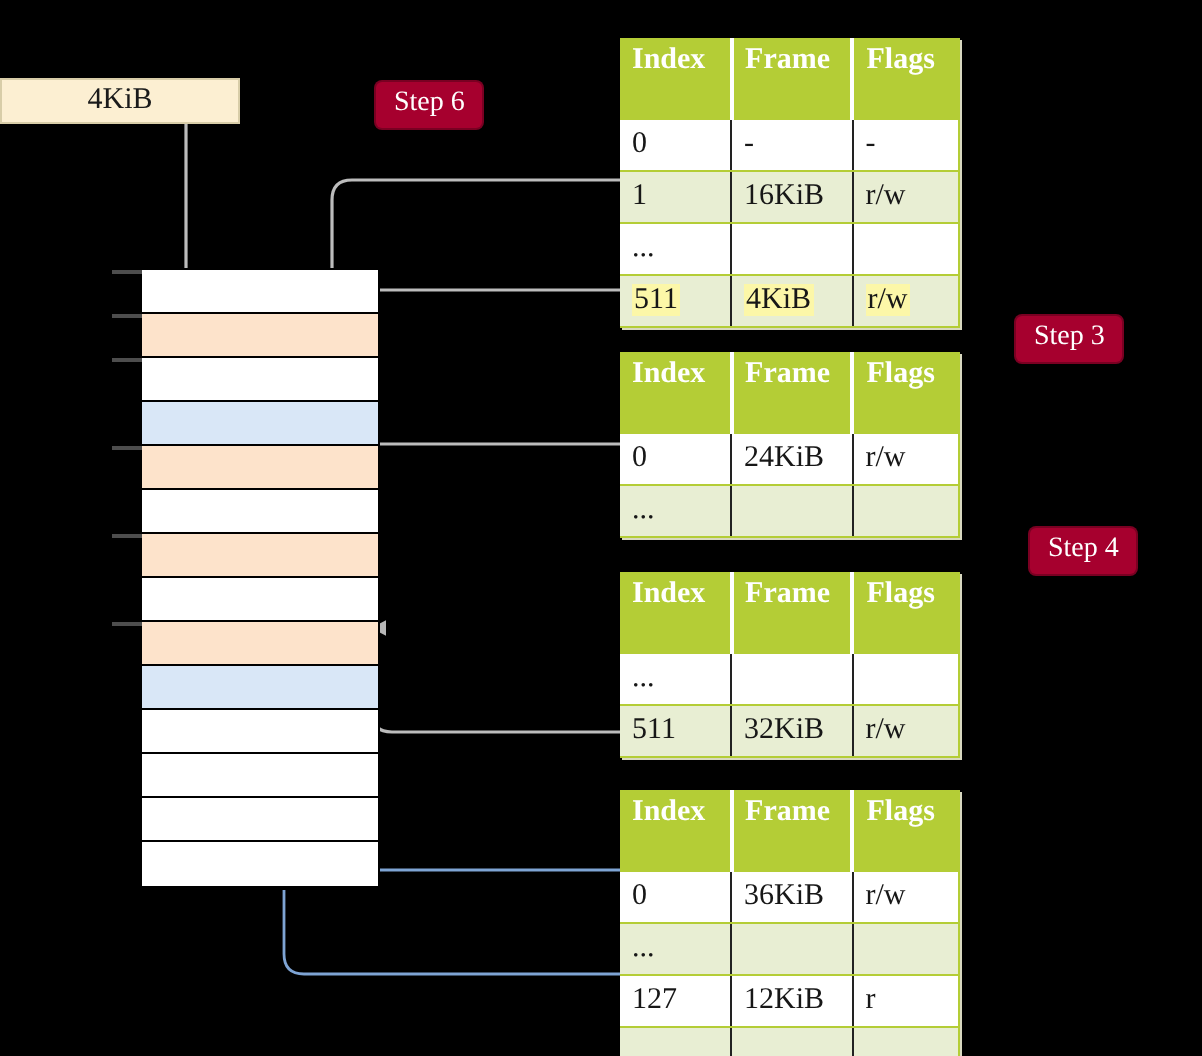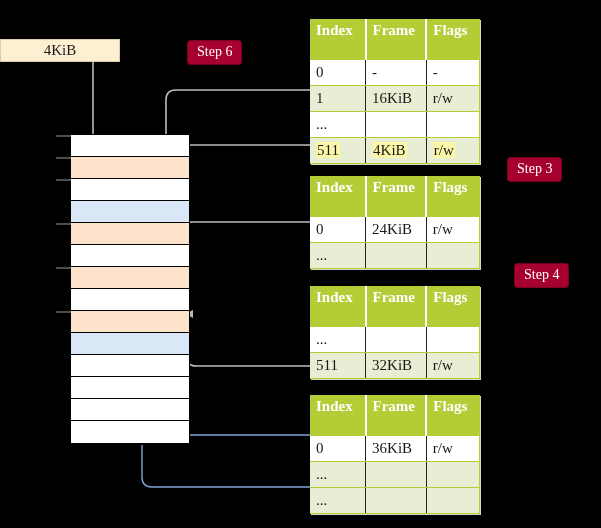--- a/index.html
+++ b/index.html
@@ -280,20 +280,25 @@
           <tr>
             <td>0</td>
             <td>36KiB</td>
             <td>r/w</td>
           </tr>
           <tr class="alt">
             <td>...</td>
             <td></td>
             <td></td>
           </tr>
+          <tr>
+            <td>127</td>
+            <td>12KiB</td>
+            <td>r</td>
+          </tr>
           <tr class="alt">
             <td>...</td>
             <td></td>
             <td></td>
           </tr>
         </tbody>
       </table>
     </div>
 
 <div class="tick" style="top: 135px;"></div>

